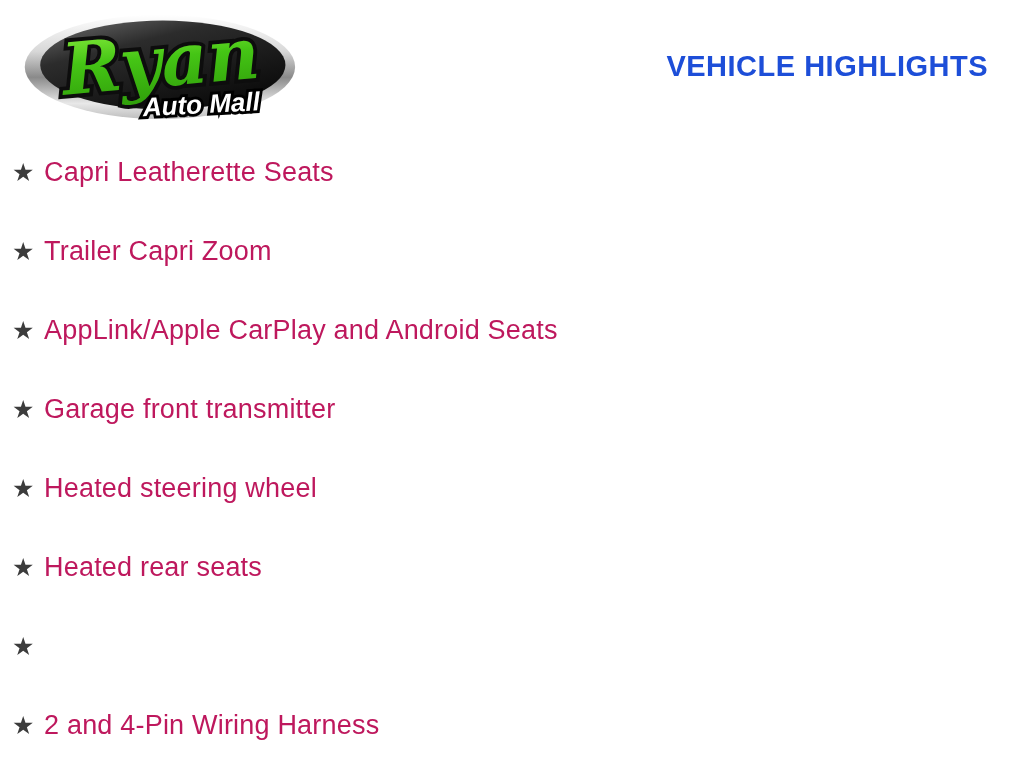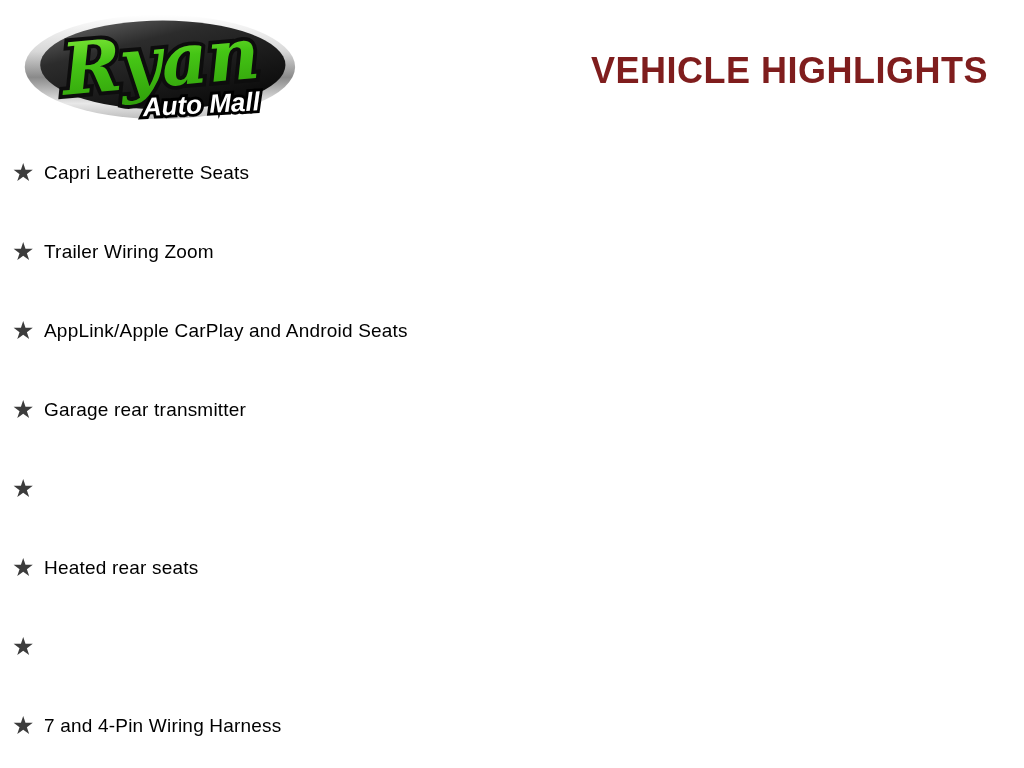--- a/index.html
+++ b/index.html
@@ -16,23 +16,23 @@
   .logo-wrap {
     position: absolute;
     left: 18px; top: 6px;
     width: 280px; height: 118px;
   }
   .logo-wrap svg { width: 100%; height: 100%; display: block; }
 
   .page-title {
     position: absolute;
     top: 50px; right: 36px;
-    font-size: 36px;
+    font-size: 29px;
     font-weight: bold;
-    color: #7f1d1d;
+    color: #1d4ed8;
     letter-spacing: 0.5px;
     white-space: nowrap;
   }
 
   
   .highlights-list {
     position: absolute;
     left: 0; top: 133px;
     width: 1024px;
     list-style: none;
@@ -44,22 +44,22 @@
     padding-left: 12px;
   }
   .star-icon {
     font-size: 25px;
     color: #3c3c3c;
     width: 32px;
     flex: 0 0 32px;
     line-height: 1;
   }
   .highlight-label {
-    font-size: 19px;
-    color: #000000;
+    font-size: 27px;
+    color: #be185d;
     letter-spacing: 0.2px;
     white-space: nowrap;
   }
 
   
   .logo-ryan {
     font-family: "DejaVu Serif", serif;
     font-style: italic;
     font-weight: bold;
     paint-order: stroke fill;
@@ -110,39 +110,40 @@
 
   <h1 class="page-title">VEHICLE HIGHLIGHTS</h1>
 
   <ul class="highlights-list">
     <li class="highlight-item">
       <span class="star-icon">★</span>
       <span class="highlight-label">Capri Leatherette Seats</span>
     </li>
     <li class="highlight-item">
       <span class="star-icon">★</span>
-      <span class="highlight-label">Trailer Wiring Zoom</span>
+      <span class="highlight-label">Trailer Capri Zoom</span>
     </li>
     <li class="highlight-item">
       <span class="star-icon">★</span>
       <span class="highlight-label">AppLink/Apple CarPlay and Android Seats</span>
     </li>
     <li class="highlight-item">
       <span class="star-icon">★</span>
-      <span class="highlight-label">Garage rear transmitter</span>
+      <span class="highlight-label">Garage front transmitter</span>
     </li>
     <li class="highlight-item">
       <span class="star-icon">★</span>
+      <span class="highlight-label">Heated steering wheel</span>
     </li>
     <li class="highlight-item">
       <span class="star-icon">★</span>
       <span class="highlight-label">Heated rear seats</span>
     </li>
     <li class="highlight-item">
       <span class="star-icon">★</span>
     </li>
     <li class="highlight-item">
       <span class="star-icon">★</span>
-      <span class="highlight-label">7 and 4-Pin Wiring Harness</span>
+      <span class="highlight-label">2 and 4-Pin Wiring Harness</span>
     </li>
   </ul>
 
 </div>
 
 </body></html>

